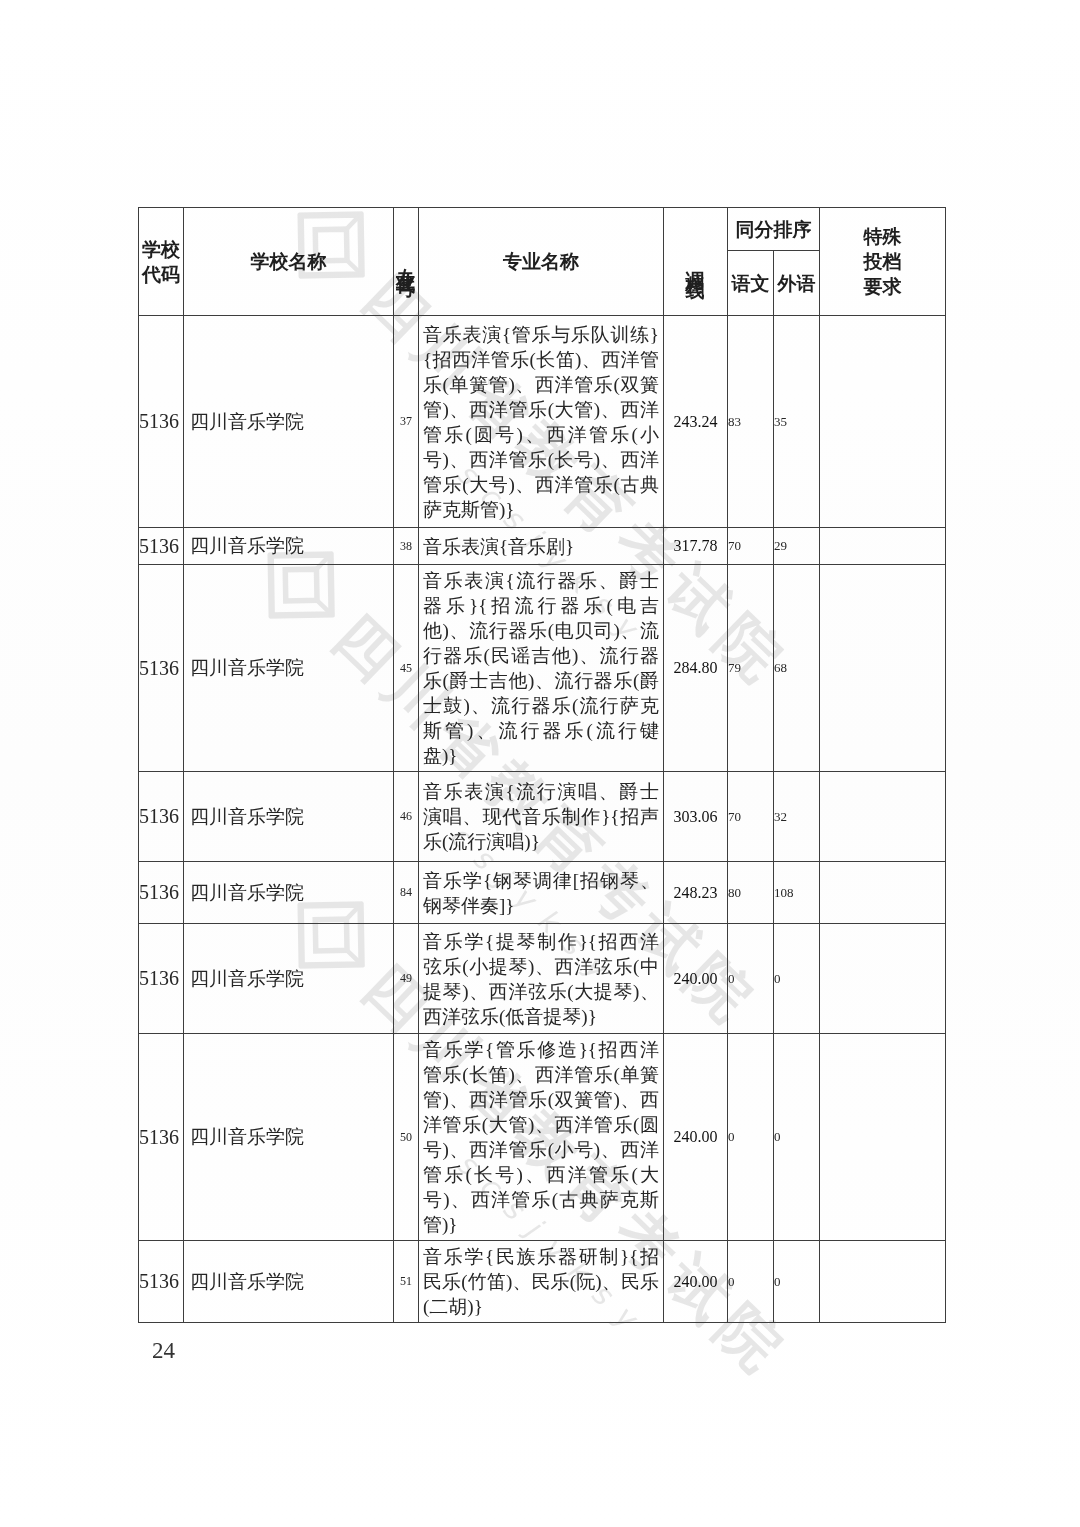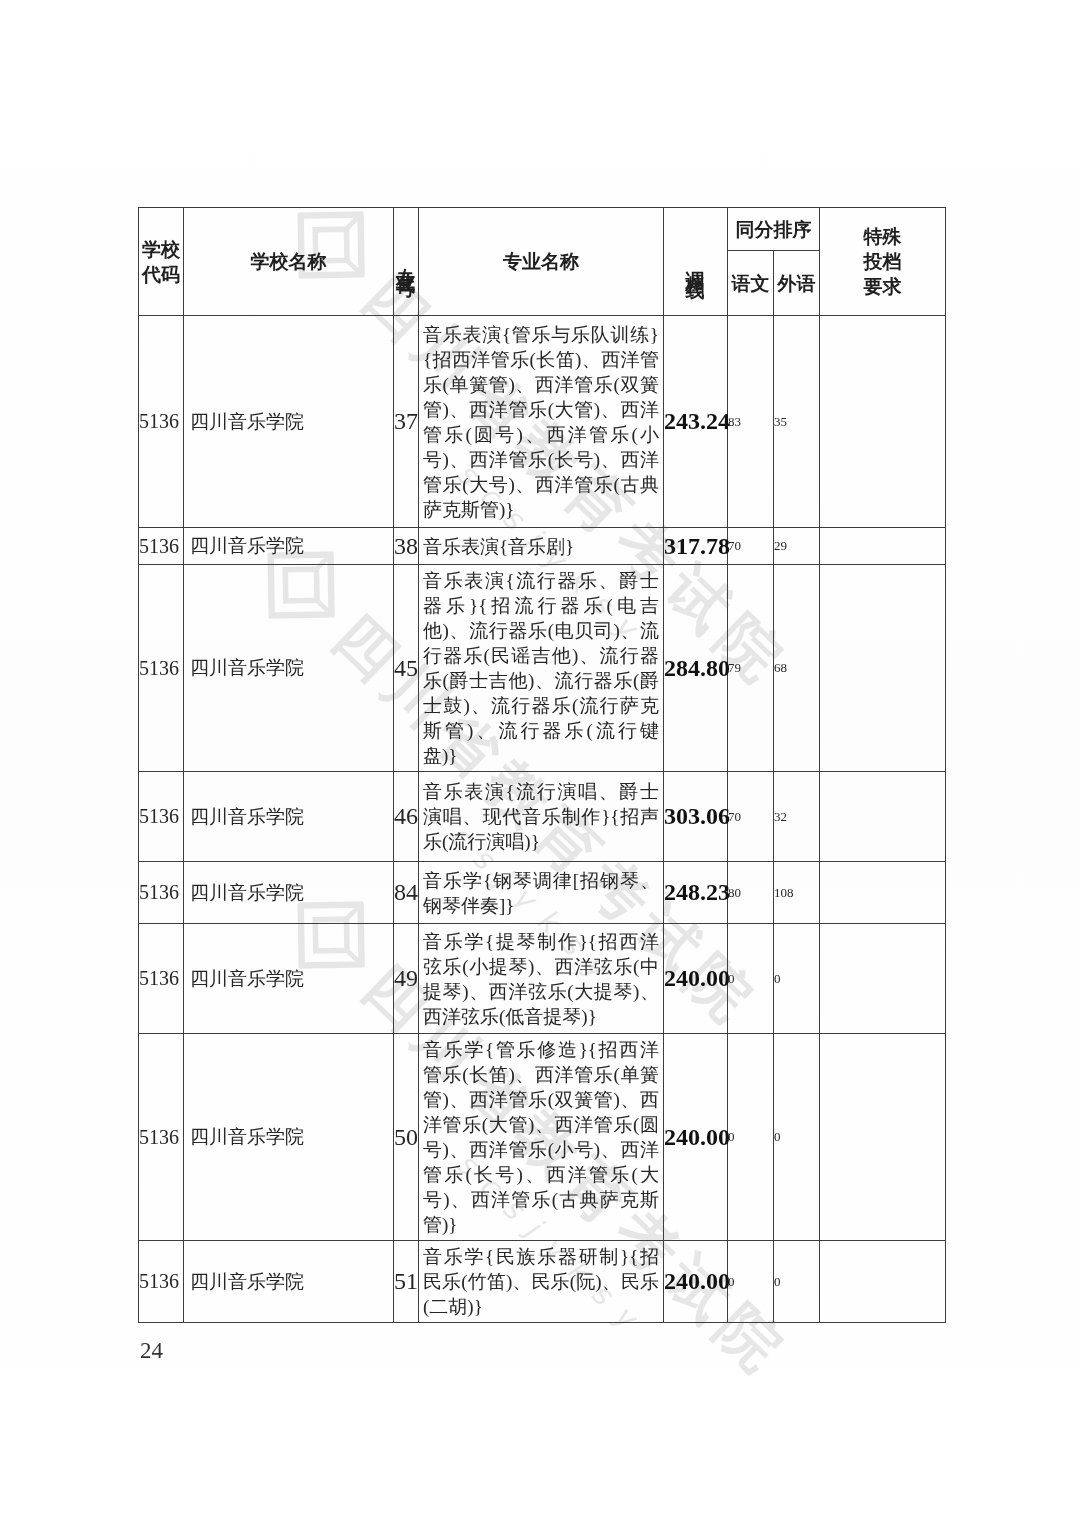--- a/index.html
+++ b/index.html
@@ -90,44 +90,44 @@
   col.w-mcode   { width: 25px; }
   col.w-mname   { width: 245px; }
   col.w-score   { width: 64px; }
   col.w-chn     { width: 46px; }
   col.w-for     { width: 46px; }
   col.w-special { width: 126px; }
 
   
   td.c-school_code  { text-align: left; font-size: 20px; }
   td.c-school_name  { text-align: left; padding-left: 6px; }
-  td.c-major_code   { text-align: center; font-size: 24px; padding: 0; }
+  td.c-major_code   { text-align: center; font-size: 12px; padding: 0; }
   td.c-major_name   {
     text-align: justify;
     text-justify: inter-character;
     padding: 3px 4px;
     line-height: 25px;
   }
-  td.c-score_line   { text-align: center; font-weight: 700; font-size: 24px; color: #111; }
+  td.c-score_line   { text-align: center; font-weight: 400; font-size: 16px; color: #111; }
   td.c-chinese, td.c-foreign_lang { font-size: 13px; }
   td.c-special      { text-align: center; }
 
   
   tbody tr:nth-child(1) { height: 212px; }
   tbody tr:nth-child(2) { height: 37px;  }
   tbody tr:nth-child(3) { height: 183px; }
   tbody tr:nth-child(4) { height: 90px;  }
   tbody tr:nth-child(5) { height: 62px;  }
   tbody tr:nth-child(6) { height: 110px; }
   tbody tr:nth-child(7) { height: 205px; }
   tbody tr:nth-child(8) { height: 81px;  }
 
   .page-number {
     position: absolute;
-    left: 140px;
+    left: 152px;
     top: 1338px;
     font-size: 23px;
     color: #333;
     z-index: 2;
     font-family: "Liberation Serif", "DejaVu Serif", serif;
   }
 </style>
 </head>
 <body>
 

